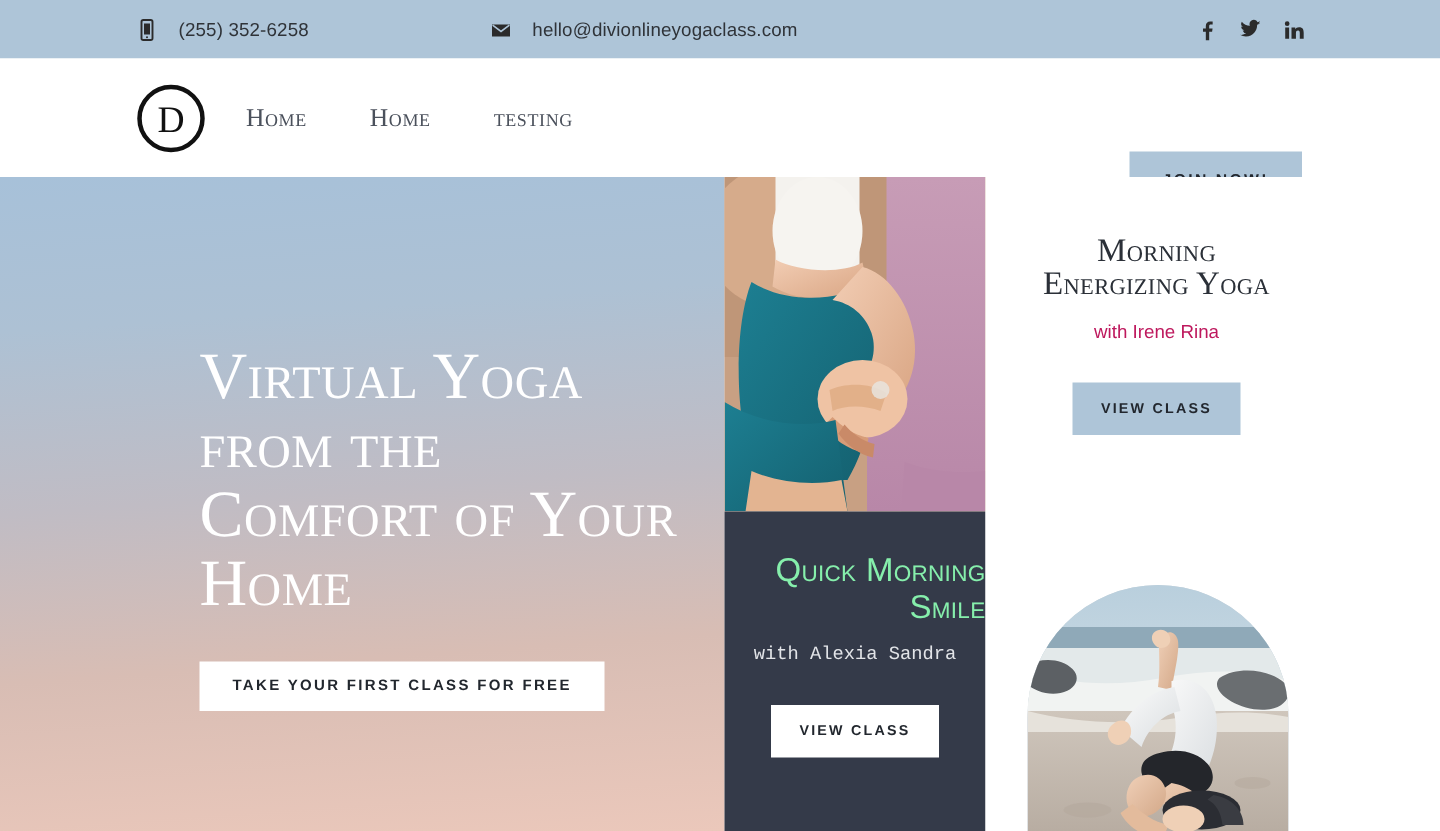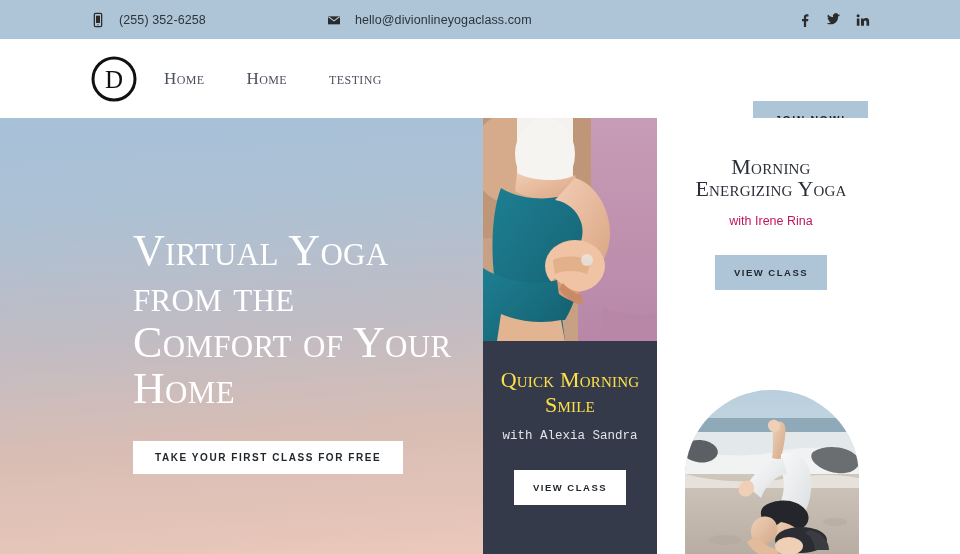--- a/index.html
+++ b/index.html
@@ -73,22 +73,22 @@
 
   
   .midcol { position:absolute; left:483px; top:118px; width:174px; height:436px; }
   .mid-photo { position:absolute; left:0; top:0; width:174px; height:223px; overflow:hidden; background:#c7a48e; }
   .mid-photo svg { display:block; width:174px; height:223px; }
   .darkcard {
     position:absolute; left:0; top:223px; width:174px; height:213px;
     background:#343a49; text-align:center;
   }
   .darkcard h3 {
-    font-family:Liberation Serif, serif; font-variant:small-caps; font-weight:normal;
-    font-size:22px; line-height:25px; color:#fde047; padding-top:26px; letter-spacing:.2px;
+    font-family:Liberation Sans, sans-serif; font-variant:small-caps; font-weight:normal;
+    font-size:22px; line-height:25px; color:#86efac; padding-top:26px; letter-spacing:.2px;text-align:right;
   }
   .darkcard .with {
     font-size:12.5px; color:#e2e4e8; margin-top:12px;
     font-family:Liberation Mono, monospace;
   }
   .darkcard .vc {
     display:inline-block; margin-top:27px; background:#ffffff; color:#22272e;
     font-size:9.5px; font-weight:bold; letter-spacing:1.5px;
     padding:12px 19px; border:none; cursor:pointer;
     font-family:"Liberation Sans", sans-serif;

